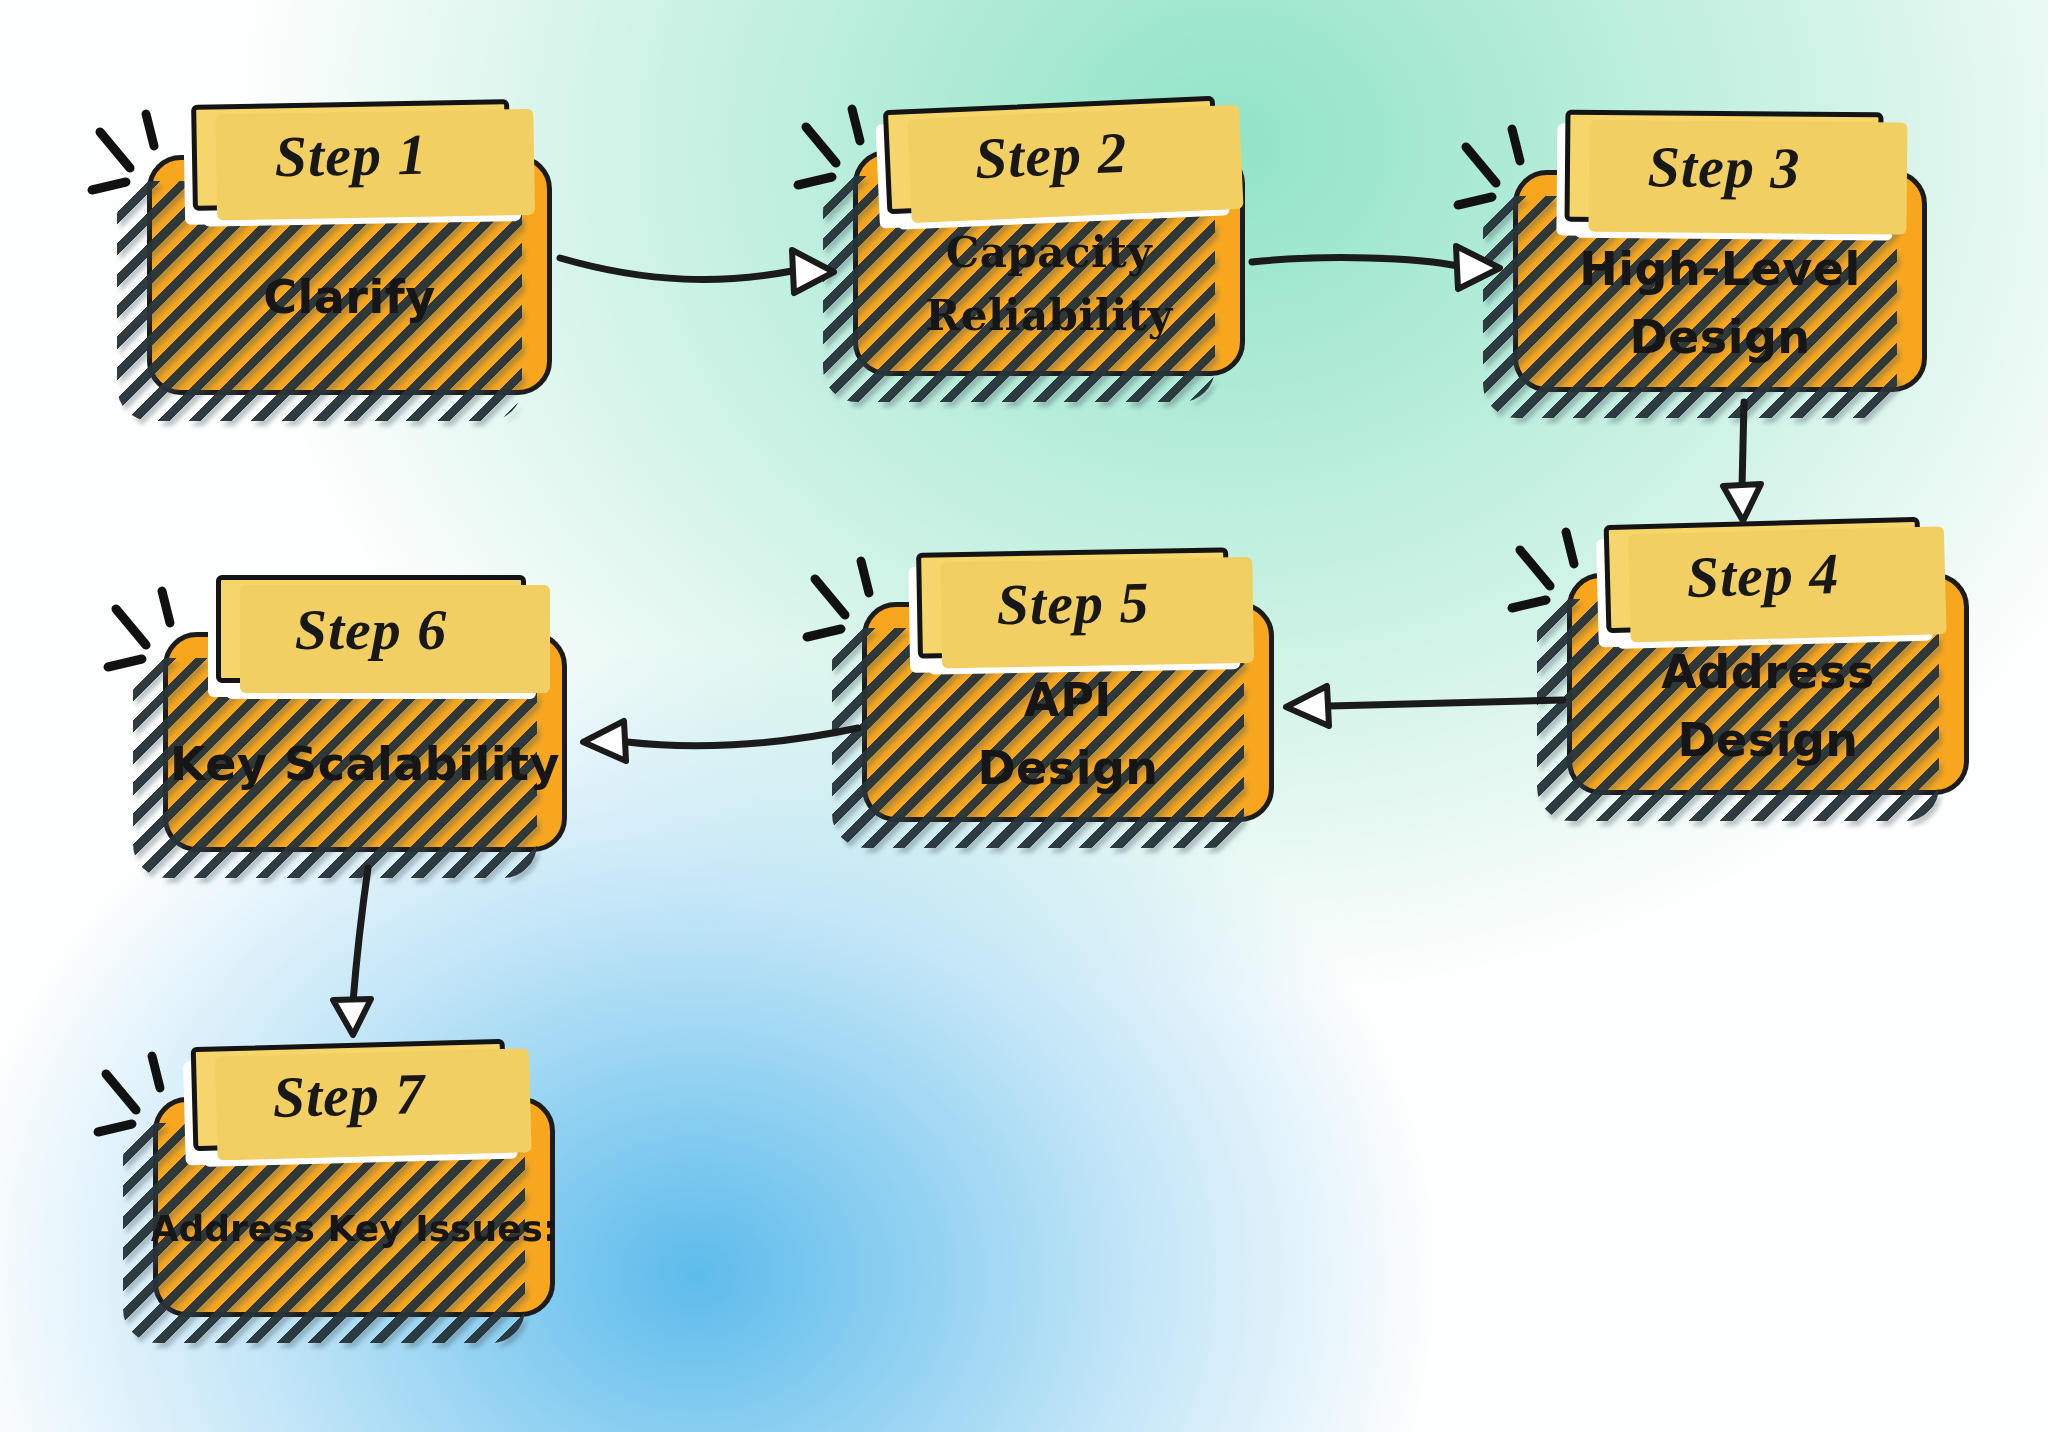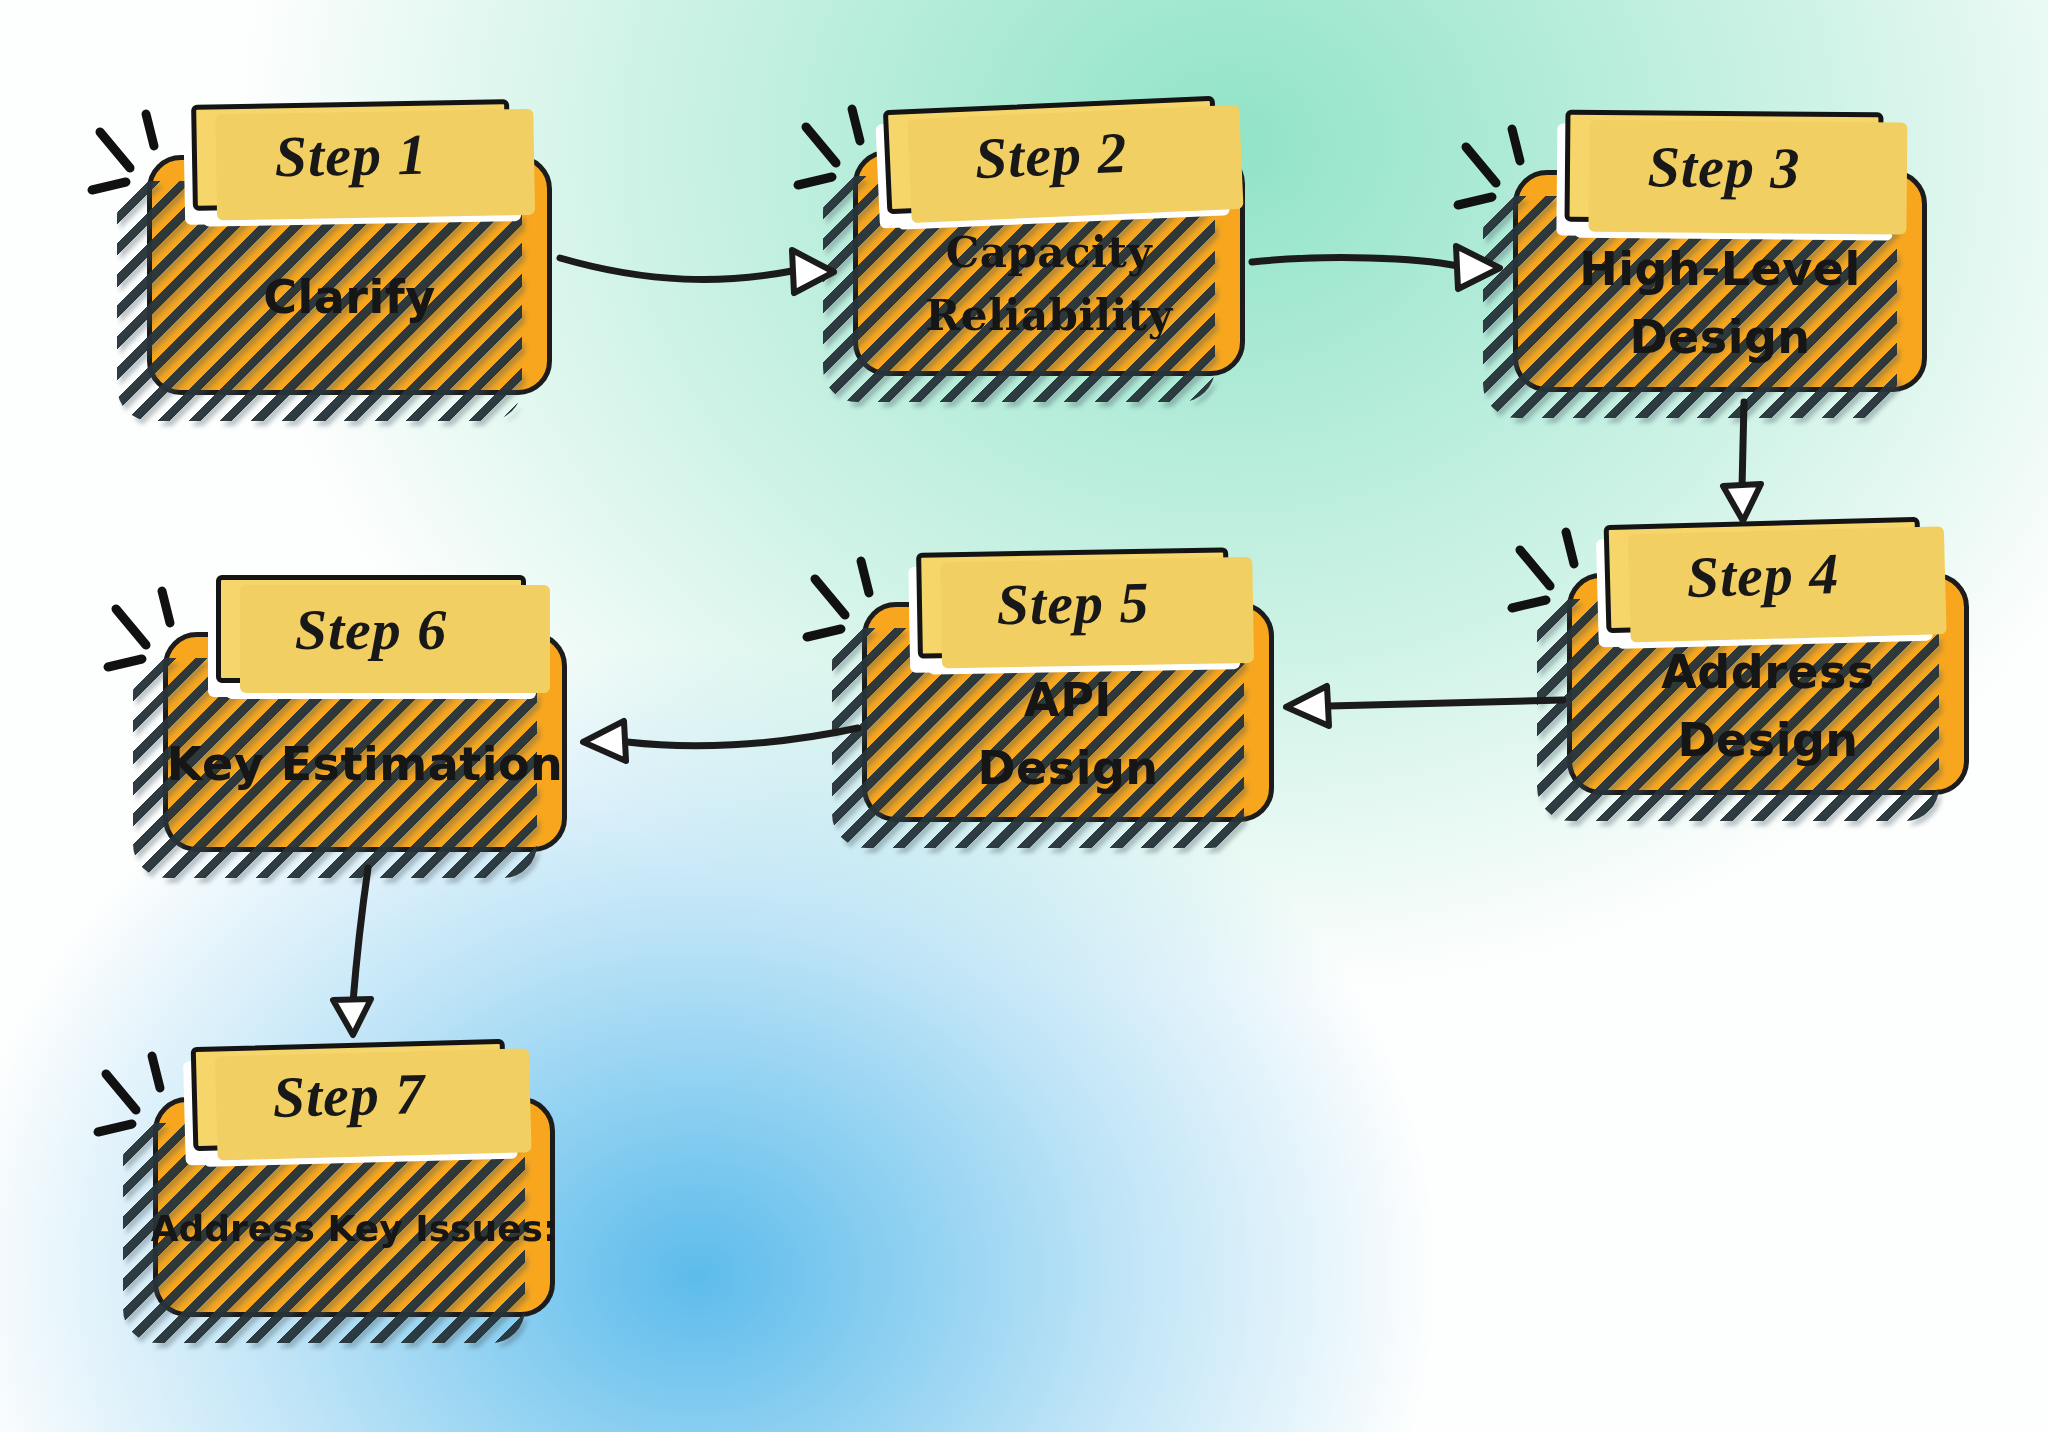--- a/index.html
+++ b/index.html
@@ -213,21 +213,21 @@
     </div>
   </div>
 
   <div class="node comic" style="left:163px;top:632px;width:404px;height:220px;">
     <svg class="sparkle" viewBox="0 0 92 96">
       <line class="spark-line" x1="14" y1="30" x2="44" y2="66"></line>
       <line class="spark-line" x1="60" y1="12" x2="68" y2="44"></line>
       <line class="spark-line" x1="6" y1="88" x2="40" y2="80"></line>
     </svg>
     <div class="content">
-      <div class="line">Key Estimation</div>
+      <div class="line">Key Scalability</div>
     </div>
     <div class="tab" style="left:37px;top:-62px;width:310px;height:108px;transform:rotate(0deg);margin-left:11px;">
       <span class="tab-label">Step 6</span>
     </div>
   </div>
 
   <div class="node comic small" style="left:153px;top:1097px;width:402px;height:220px;">
     <svg class="sparkle" viewBox="0 0 92 96">
       <line class="spark-line" x1="14" y1="30" x2="44" y2="66"></line>
       <line class="spark-line" x1="60" y1="12" x2="68" y2="44"></line>

